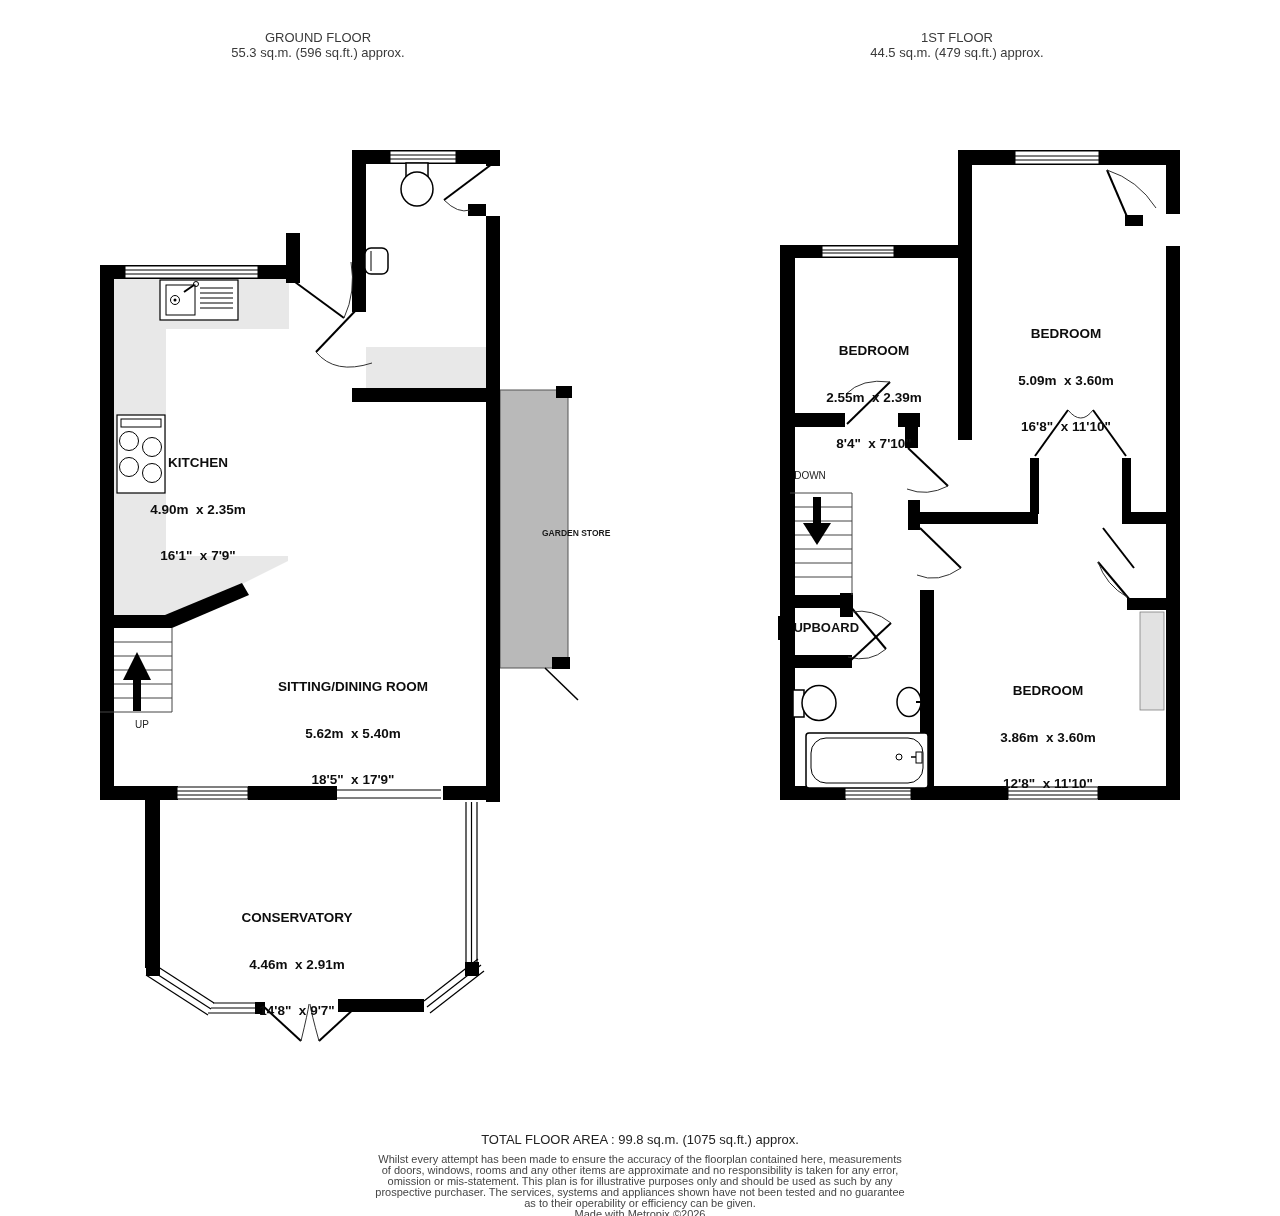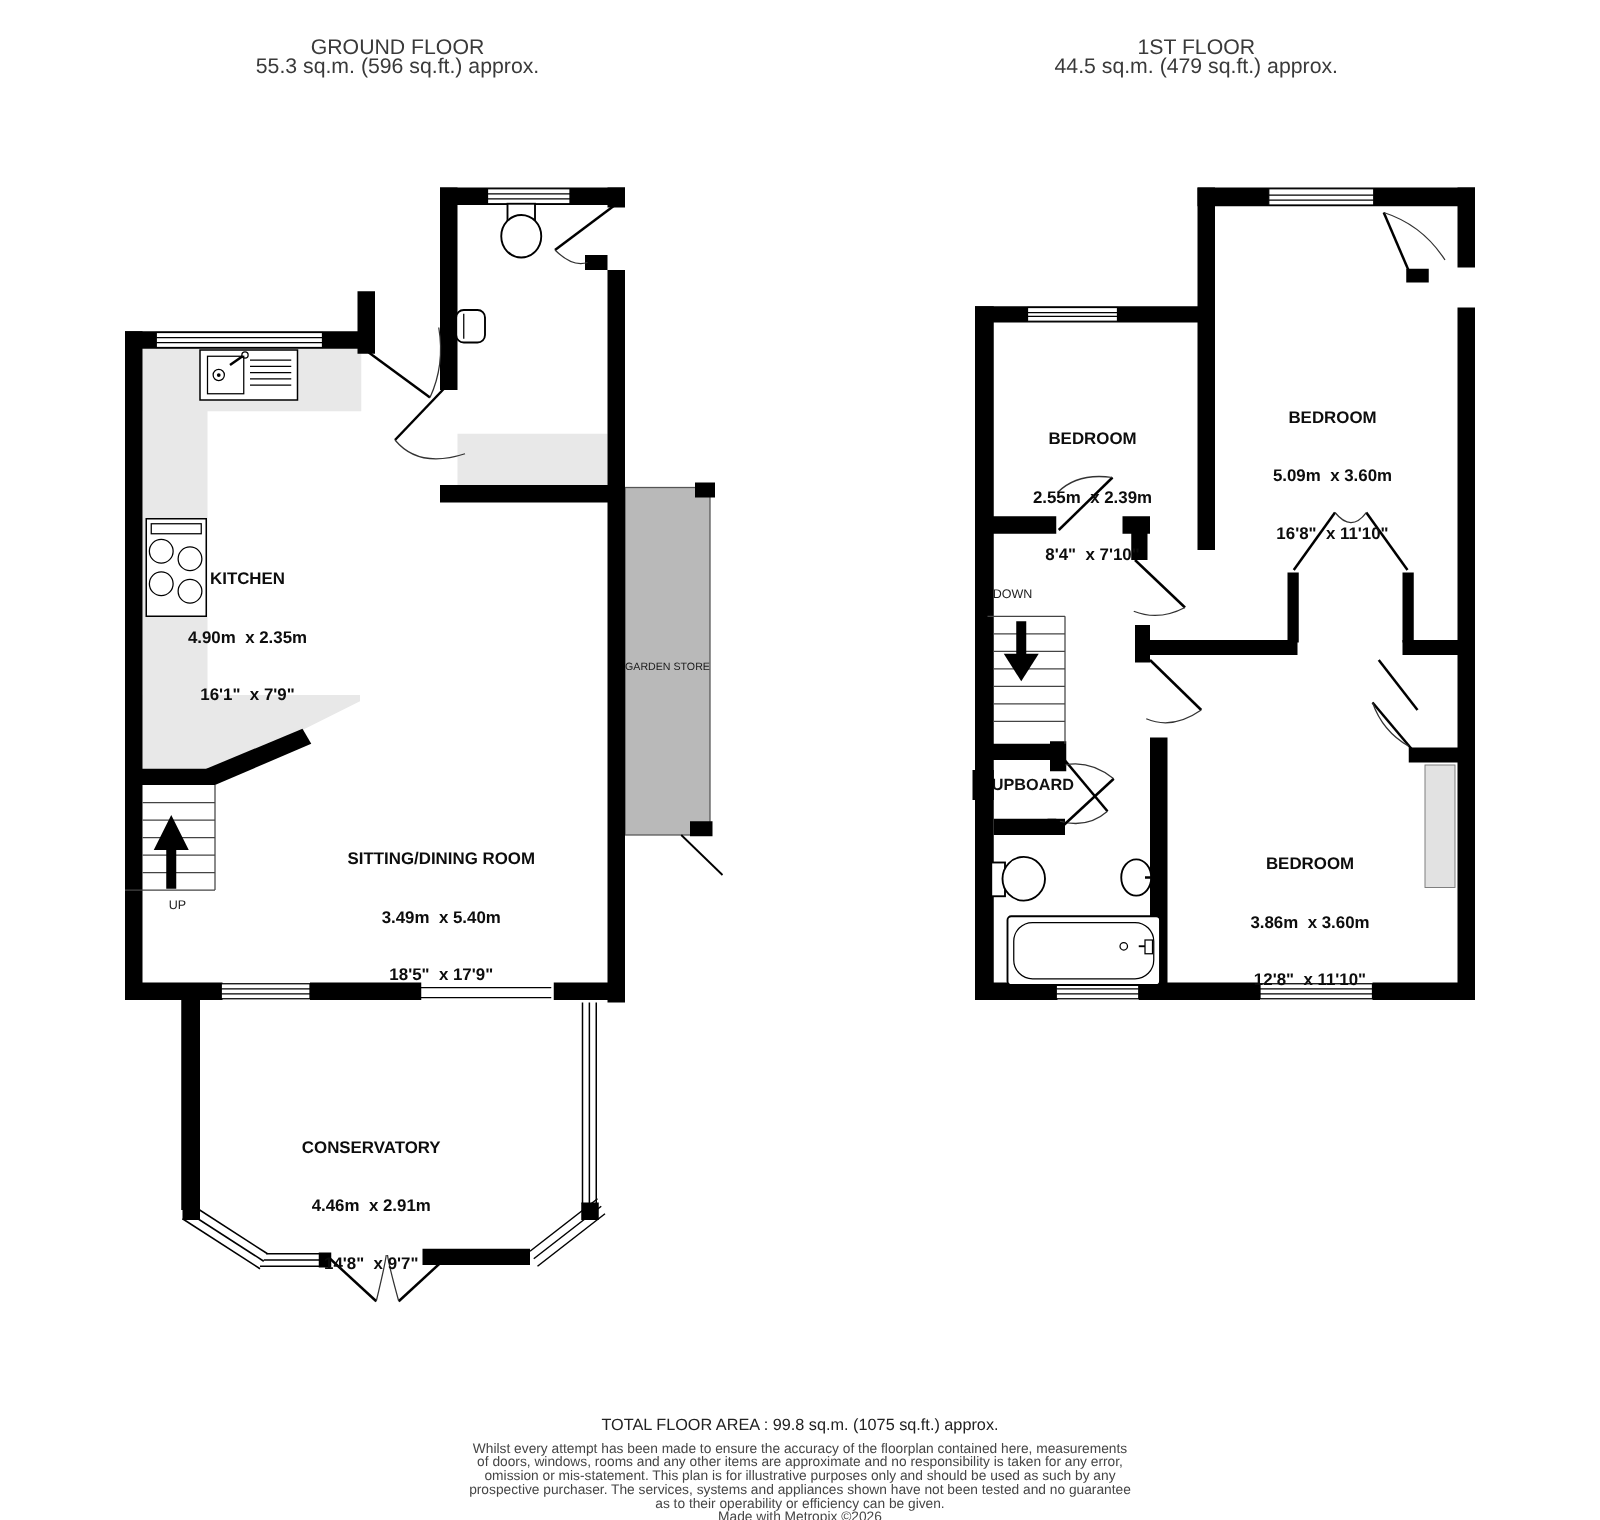--- a/index.html
+++ b/index.html
@@ -1,24 +1,24 @@
 <!DOCTYPE html>
 <html><head>
 <meta charset="utf-8">
 <style>
   html,body{margin:0;padding:0;background:#fff;}
   #canvas{position:relative;width:1280px;height:1216px;background:#fff;overflow:hidden;
           font-family:"Liberation Sans",sans-serif;}
   #plan-svg{position:absolute;left:0;top:0;z-index:1;}
   .lbl{position:absolute;z-index:2;text-align:center;color:#111;}
-  .floor-header{font-size:17px;line-height:15px;color:#3a3a3a;}
+  .floor-header{font-size:13px;line-height:15px;color:#3a3a3a;}
   .room-label{font-weight:bold;font-size:13.5px;line-height:15.5px;white-space:pre;color:#0d0d0d;}
   .room-label div{margin:0;}
   .tiny-label{font-size:10px;color:#222;}
-  .store-label{font-size:8.5px;font-weight:normal;white-space:nowrap;color:#1a1a1a;}
+  .store-label{font-size:8.5px;font-weight:bold;white-space:nowrap;color:#1a1a1a;padding-left:42px;}
   .cup-label{font-size:13px;font-weight:bold;white-space:nowrap;text-align:left;}
   .wall-patch{position:absolute;z-index:3;background:#000;}
   .footer-total{font-size:13px;color:#222;text-align:center;}
   .footer-small{font-size:11px;line-height:11px;color:#454545;}
 </style>
 </head>
 <body>
 
 <div id="canvas">
 
@@ -307,21 +307,21 @@
 
 
 <div class="lbl room-label" style="left:98px;top:424px;width:200px;">
   <div>KITCHEN</div>
   <div>4.90m  x 2.35m</div>
   <div>16'1"  x 7'9"</div>
 </div>
 
 <div class="lbl room-label" style="left:228px;top:648px;width:250px;">
   <div>SITTING/DINING ROOM</div>
-  <div>3.49m  x 5.40m</div>
+  <div>5.62m  x 5.40m</div>
   <div>18'5"  x 17'9"</div>
 </div>
 
 <div class="lbl room-label" style="left:172px;top:879px;width:250px;">
   <div>CONSERVATORY</div>
   <div>4.46m  x 2.91m</div>
   <div>14'8"  x 9'7"</div>
 </div>
 
 <div class="lbl store-label" style="left:500px;top:528px;width:68px;">GARDEN STORE</div>

